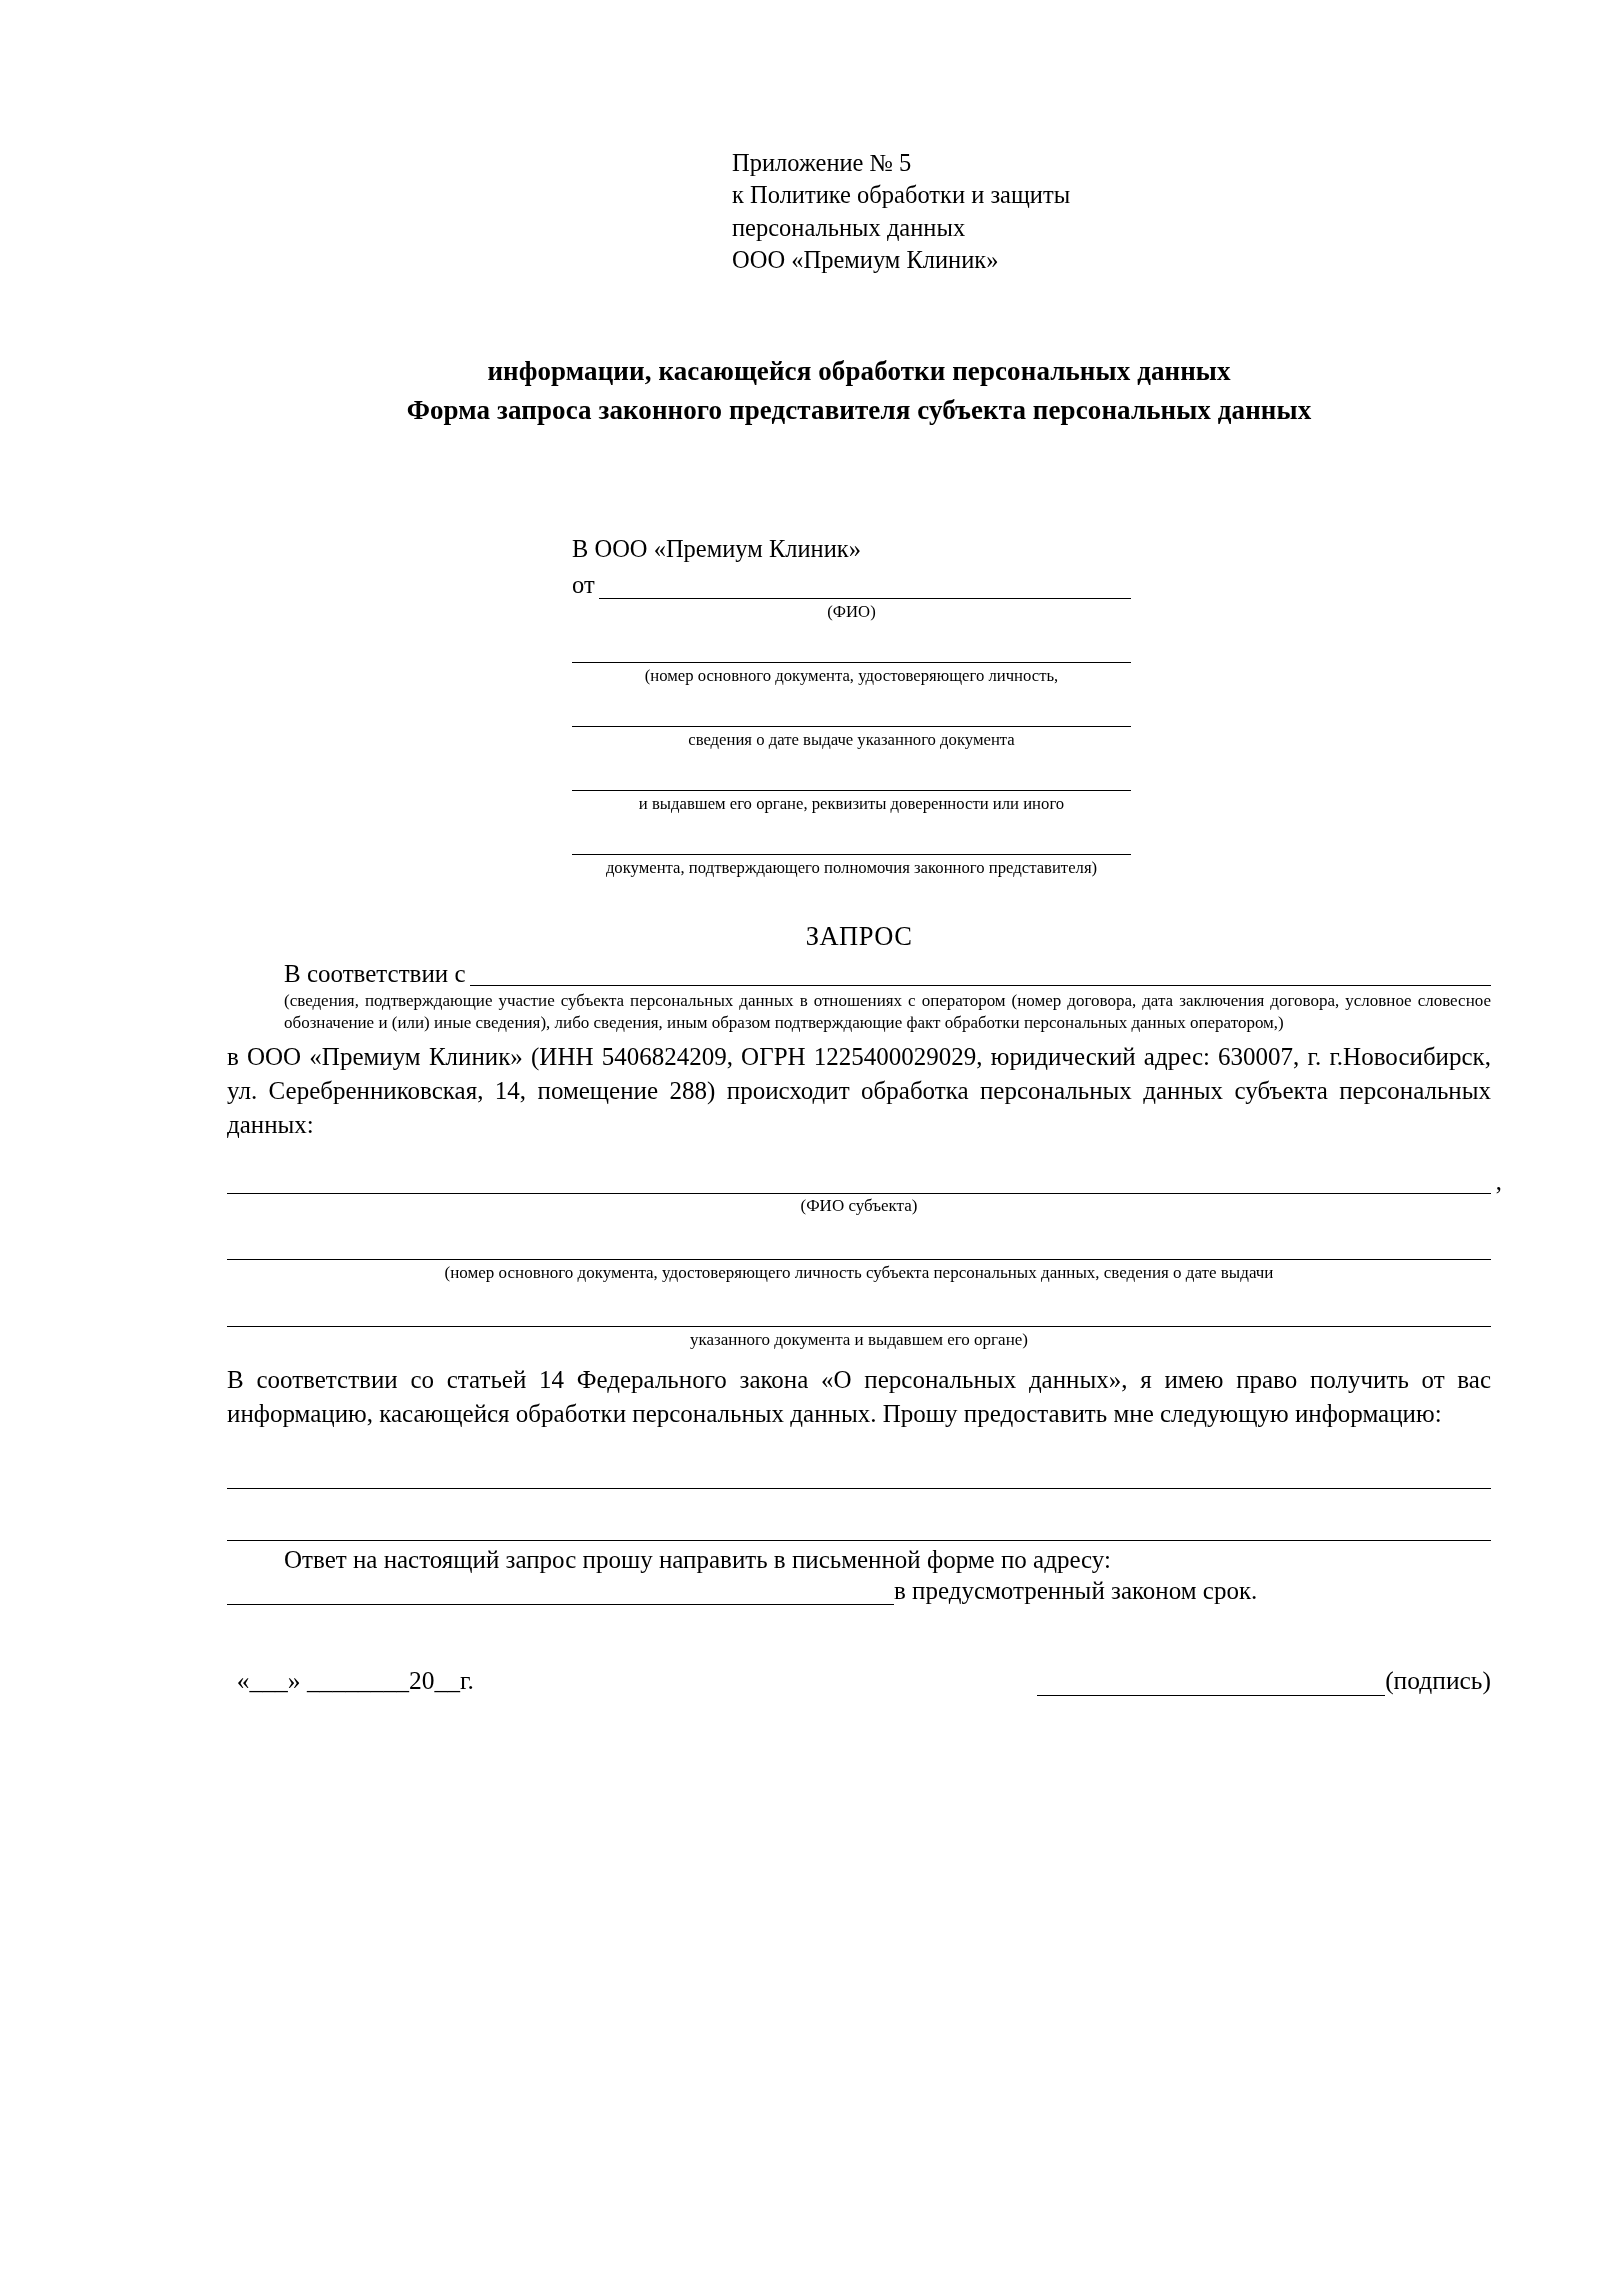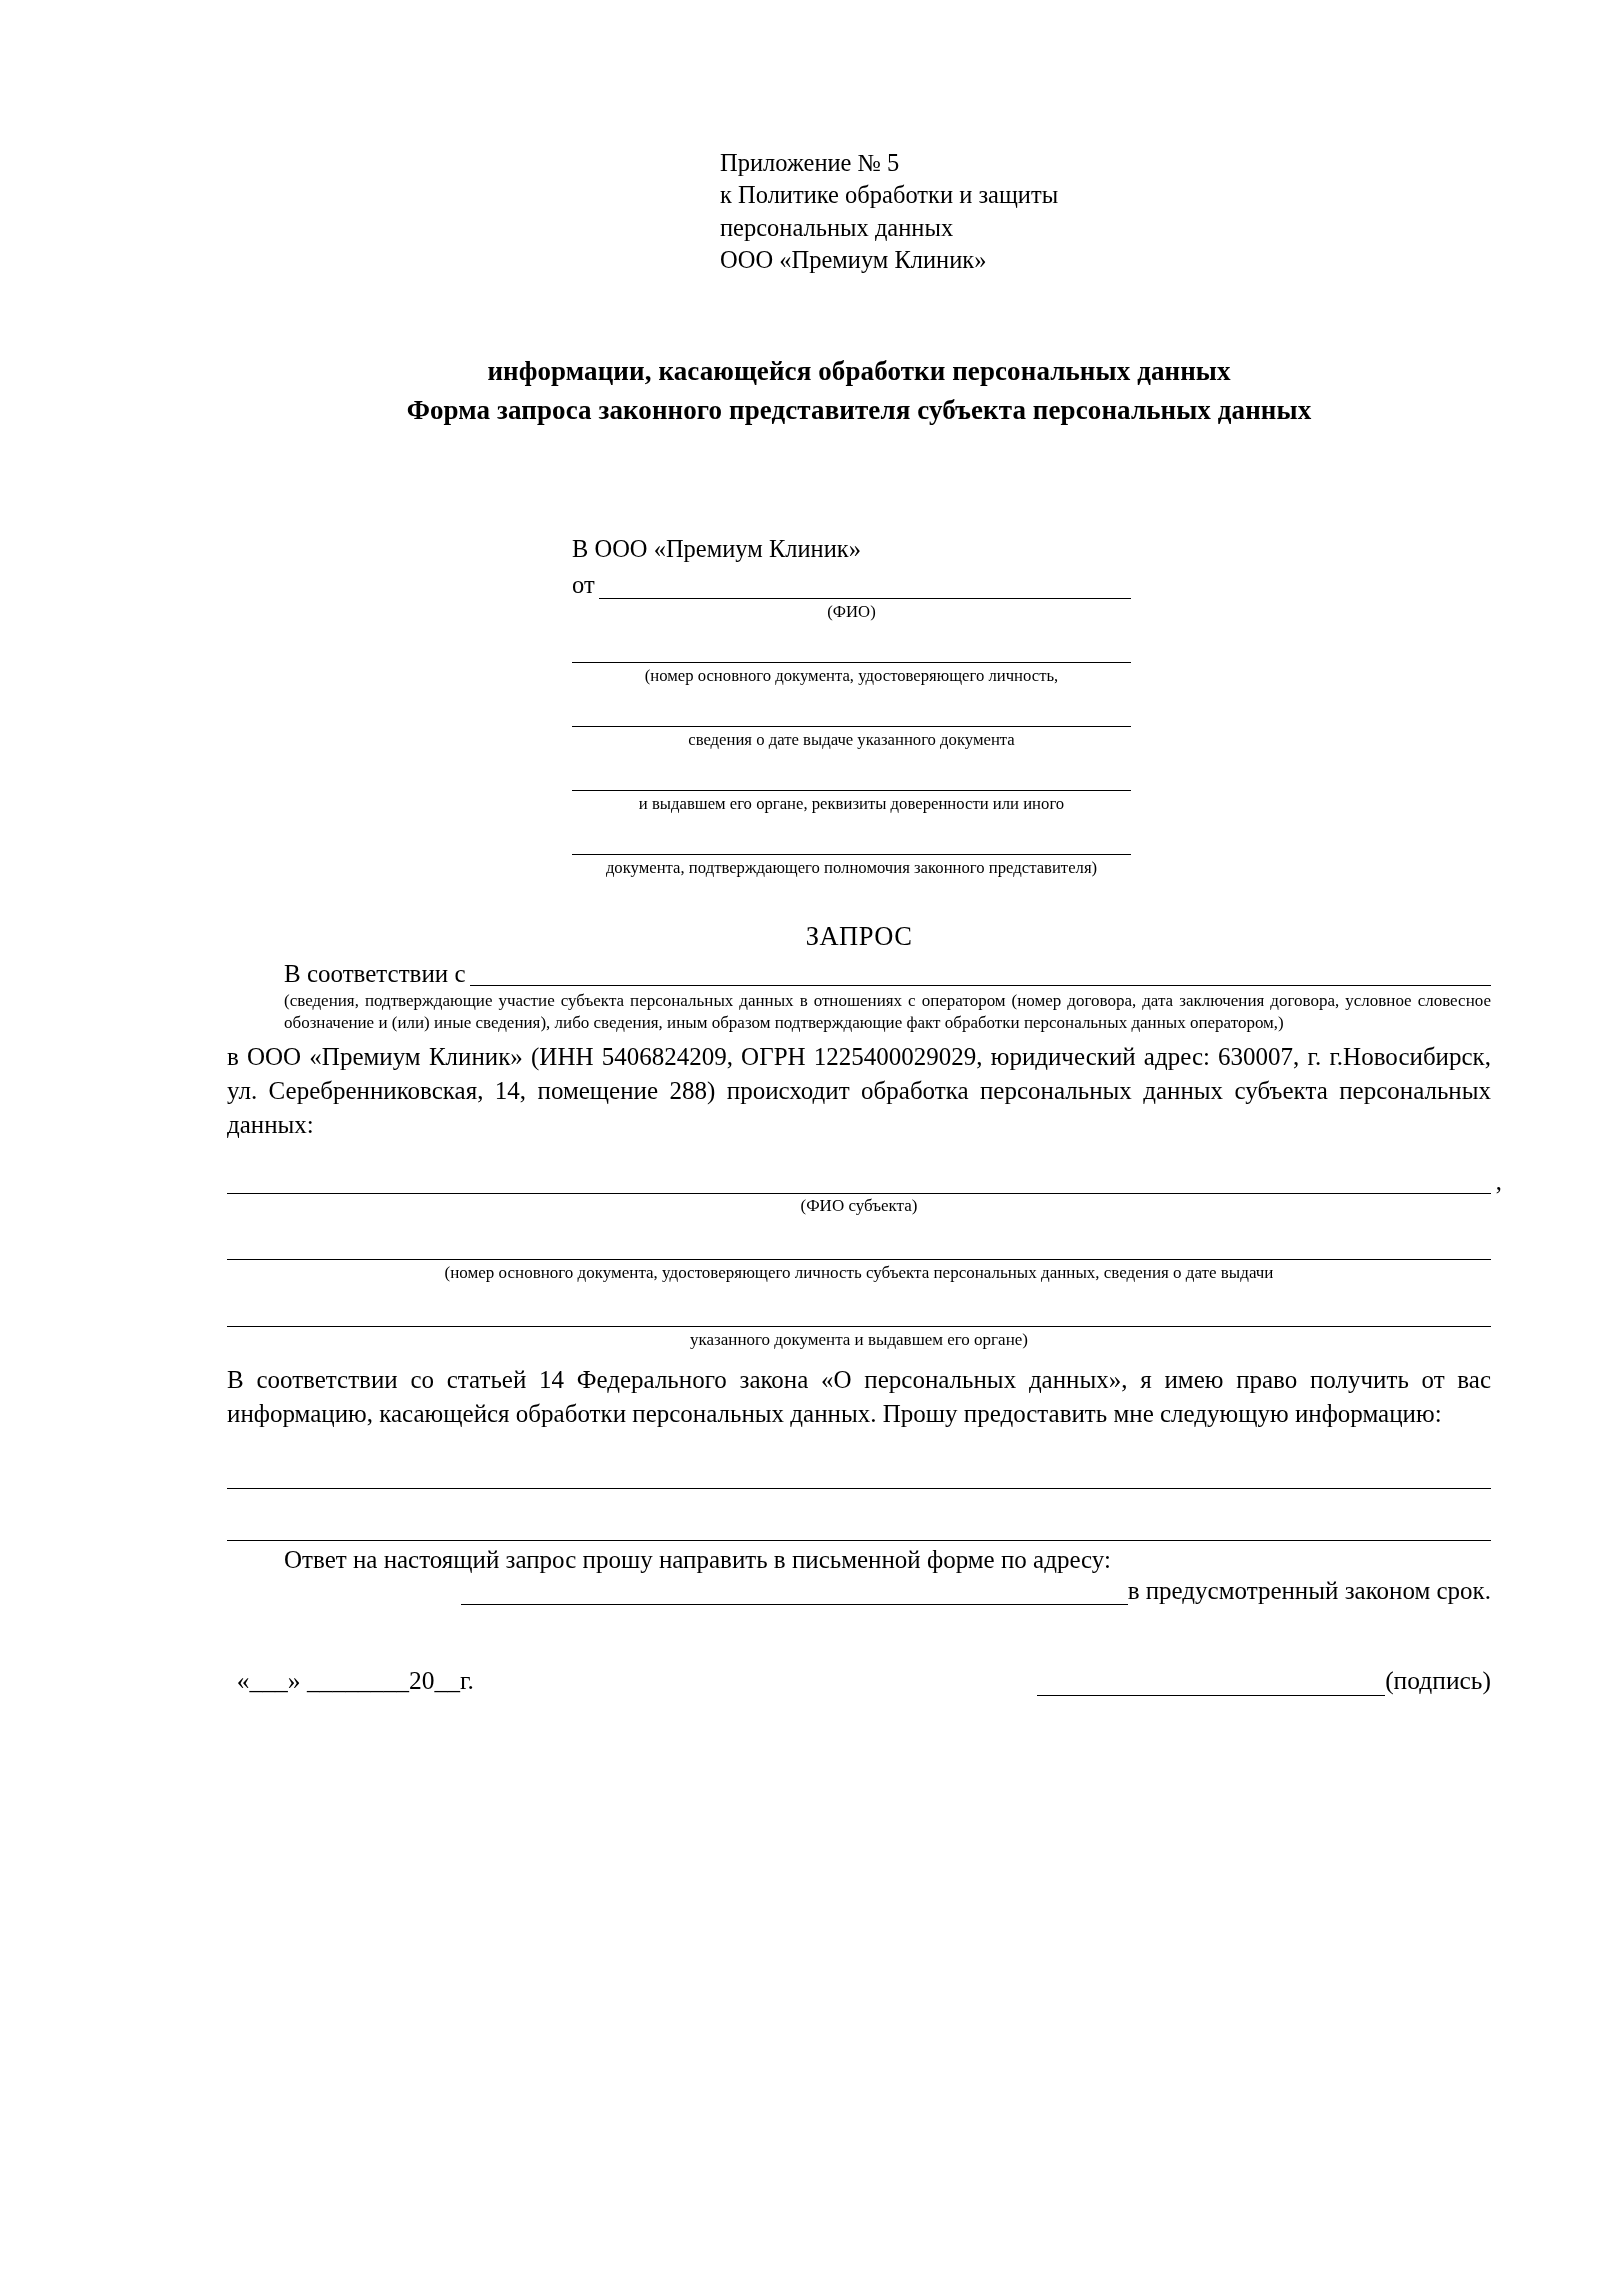--- a/index.html
+++ b/index.html
@@ -27,20 +27,21 @@
   }
 
   
   .header-block {
     margin-left: 493px;
     font-size: 24.5px;
     line-height: 1.32;
   }
   .header-block div {
     white-space: nowrap;
+    margin-left: 12px;
   }
 
   
   .title {
     margin-top: 76px;
     font-size: 27px;
     font-weight: bold;
     text-align: center;
     line-height: 1.42;
     letter-spacing: 0.1px;
@@ -155,21 +156,20 @@
   .answer-line {
     font-size: 25px;
     line-height: 1.34;
     text-align: justify;
     margin-top: 2px;
   }
   .answer-row {
     display: flex;
     align-items: flex-end;
     margin-top: 1px;
-    justify-content: flex-end;
   }
   .answer-row .fill {
     height: 26.5px;
     flex: 0 0 667px;
   }
   .answer-row .tail {
     font-size: 25px;
     white-space: nowrap;
   }
 

